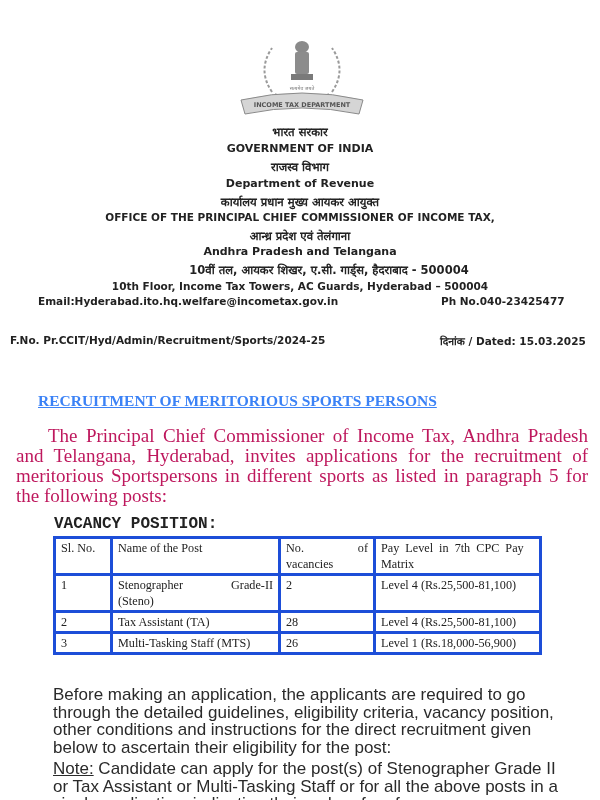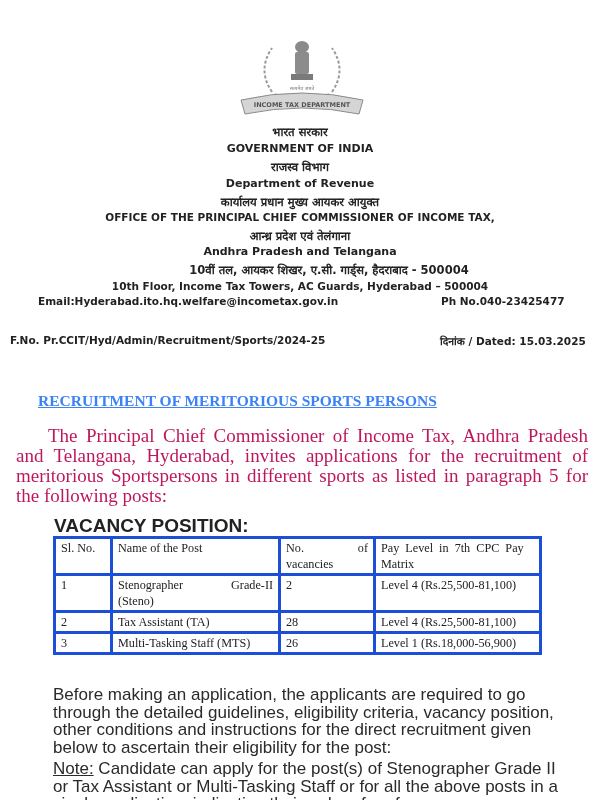--- a/index.html
+++ b/index.html
@@ -12,21 +12,21 @@
   .hdr-line { position: absolute; left: 0; width: 600px; text-align: center; font-weight: bold; font-size: 11px; color: #222; white-space: nowrap; }
   .hdr-hi { font-size: 11.5px; }
 
   .contact { position: absolute; font-weight: bold; font-size: 10.5px; color: #222; white-space: nowrap; }
 
   .title { position: absolute; left: 12px; top: 392px; font-family: "Liberation Serif", serif; font-weight: bold; font-size: 15.5px; text-decoration: underline; color: #3b82f6; letter-spacing: 0; white-space: nowrap; margin-left: 26px; }
 
   .para { position: absolute; left: 16px; width: 572px; font-family: Liberation Serif, serif; font-size: 19px; line-height: 20px; color: #be185d; text-align: justify; }
   .para .indent { display: inline-block; width: 32px; }
 
-  .vac-title { position: absolute; left: 54px; top: 515px; font-family: Liberation Sans, sans-serif; font-weight: bold; font-size: 19px; color: #222; text-align: center; }
+  .vac-title { position: absolute; left: 54px; top: 515px; font-family: Liberation Mono, monospace; font-weight: bold; font-size: 16px; color: #222; text-align: center; }
 
   table.vac { position: absolute; left: 53px; top: 536px; border-collapse: collapse; font-family: "Liberation Serif", serif; font-size: 12.2px; color: #222; }
   table.vac td, table.vac th { border: 3px solid #1d4ed8; padding: 1px 5px; vertical-align: top; font-weight: normal; text-align: left; line-height: 16px; }
   .c1 { width: 44px; }
   .c2 { width: 155px; }
   .c3 { width: 82px; }
   .c4 { width: 153px; }
   .jus { display: flex; justify-content: space-between; }
 
   .small-para { position: absolute; left: 53px; width: 505px; font-family: Liberation Sans, sans-serif; font-size: 17px; line-height: 17.5px; color: #2a2a2a; }

